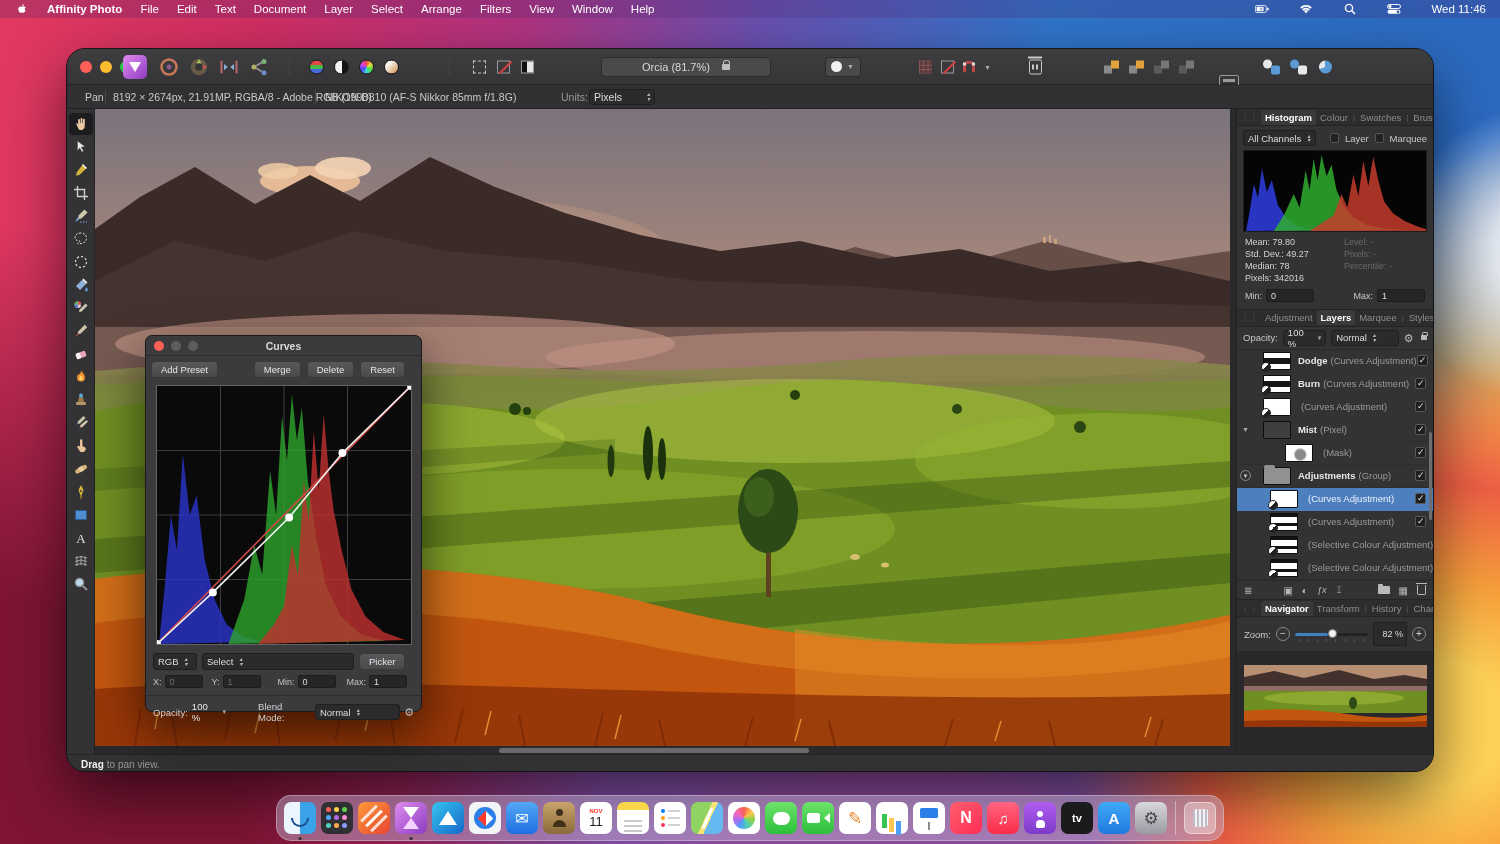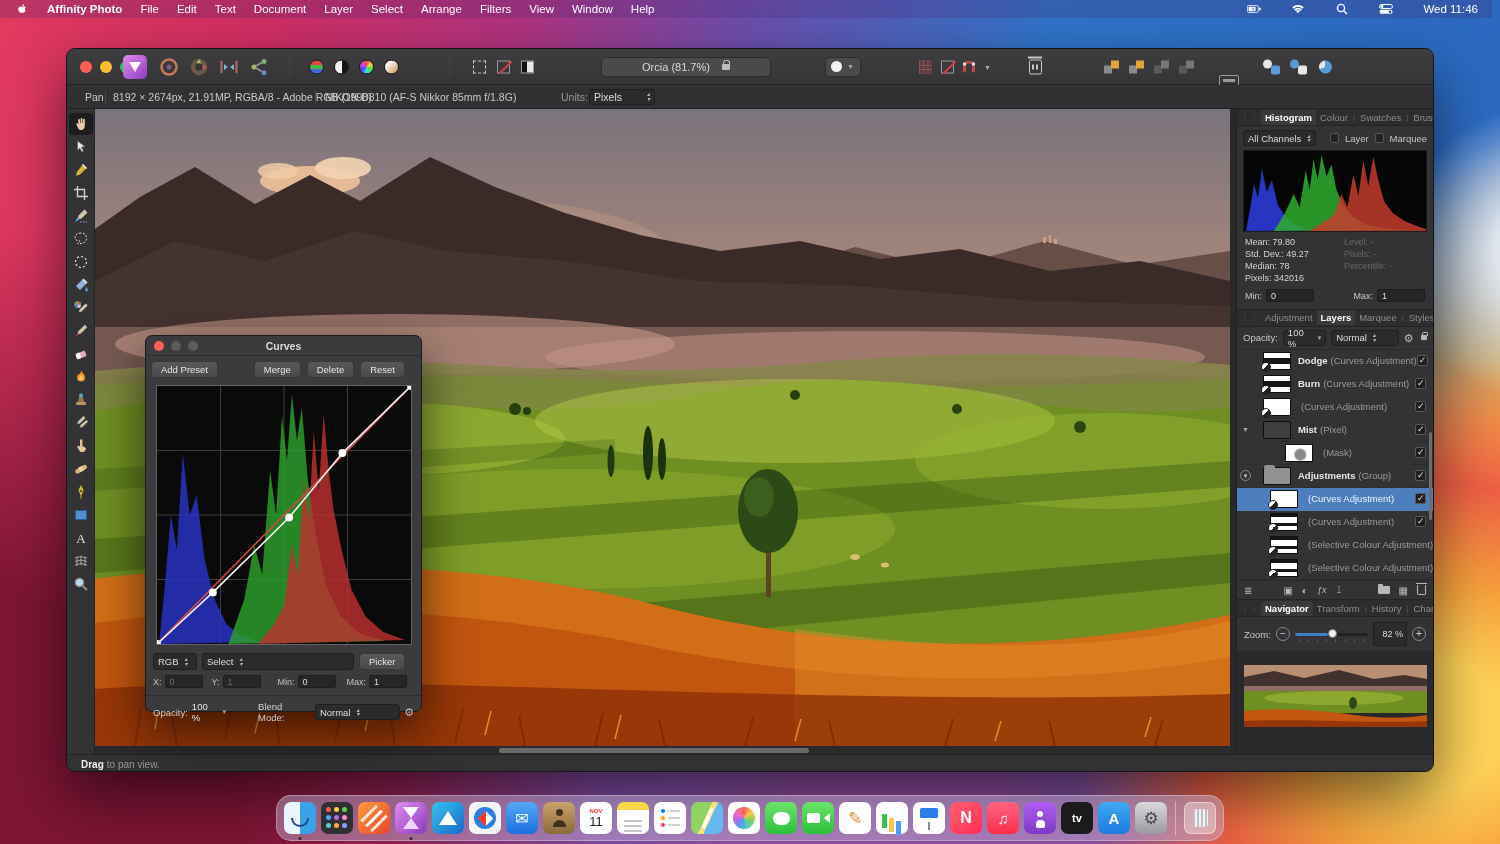--- a/index.html
+++ b/index.html
@@ -8,32 +8,32 @@
   .desktop{position:relative;width:1500px;height:844px;overflow:hidden;
     background:
       radial-gradient(circle at 103% 30%, rgba(235,240,248,.9) 0 3%, rgba(235,240,248,0) 9%),
       radial-gradient(circle at 96% 86%, #ffd258 0 4%, #f7a03c 9%, #ee5f45 15%, rgba(238,95,69,0) 23%),
       radial-gradient(circle at 112% 72%, #f6b547 0 14%, rgba(246,181,71,0) 28%),
       radial-gradient(circle at -5% 108%, #7e1535 0 18%, rgba(126,21,53,0) 38%),
       radial-gradient(circle at 60% 120%, #8d4a9e 0 18%, rgba(141,74,158,0) 40%),
       linear-gradient(100deg,#e23a5f 0%,#d12e63 16%,#b03380 32%,#6a4fae 46%,#2f74c9 64%,#2a66bd 100%);}
 
   
-  .menubar{position:absolute;top:0;left:0;right:8px;height:18px;display:flex;align-items:center;
+  .menubar{position:absolute;top:0;left:0;right:0;height:18px;display:flex;align-items:center;
     padding:0 10px;background:rgba(70,40,110,.25);color:#fff;font-size:11.5px}
   .menubar .apple{width:12px;height:12px;margin:0 10px 0 6px;flex:none}
   .menu-item{padding:0 9px;white-space:nowrap}
   .menu-app{font-weight:bold;padding:0 9px}
   .mb-right{margin-left:auto;display:flex;align-items:center;gap:30px}
   .mb-ic{width:14px;height:12px;flex:none}
   .mb-clock{font-size:11.5px;margin-right:4px}
 
   
   .window{position:absolute;left:66px;top:48px;width:1368px;height:724px;background:#333335;
-    border-radius:9px;box-shadow:0 25px 60px rgba(0,0,0,.55);border:1px solid #141416;overflow:hidden}
+    border-radius:19px;box-shadow:0 25px 60px rgba(0,0,0,.55);border:1px solid #141416;overflow:hidden}
   .toolbar{position:relative;height:36px;background:linear-gradient(#3e3e40,#353537);border-bottom:1px solid #242426}
   .tb{position:absolute;top:50%;transform:translateY(-50%)}
   .traffic{display:flex;gap:8px;left:13px}
   .tl{width:12px;height:12px;border-radius:50%}
   .tl.r{background:#ff5f57}.tl.y{background:#febc2e}.tl.g{background:#28c840}
   .appicon{left:56px;width:24px;height:24px;border-radius:5px;background:linear-gradient(135deg,#e48cf2,#8b3bbf);
     display:flex;align-items:center;justify-content:center}
   .appicon i{width:0;height:0;border-left:6px solid transparent;border-right:6px solid transparent;border-bottom:10px solid #fff;transform:rotate(180deg)}
   .icn{width:20px;height:20px;display:flex;align-items:center;justify-content:center}
   .pgroup{left:92px;display:flex;gap:10px;align-items:center}

